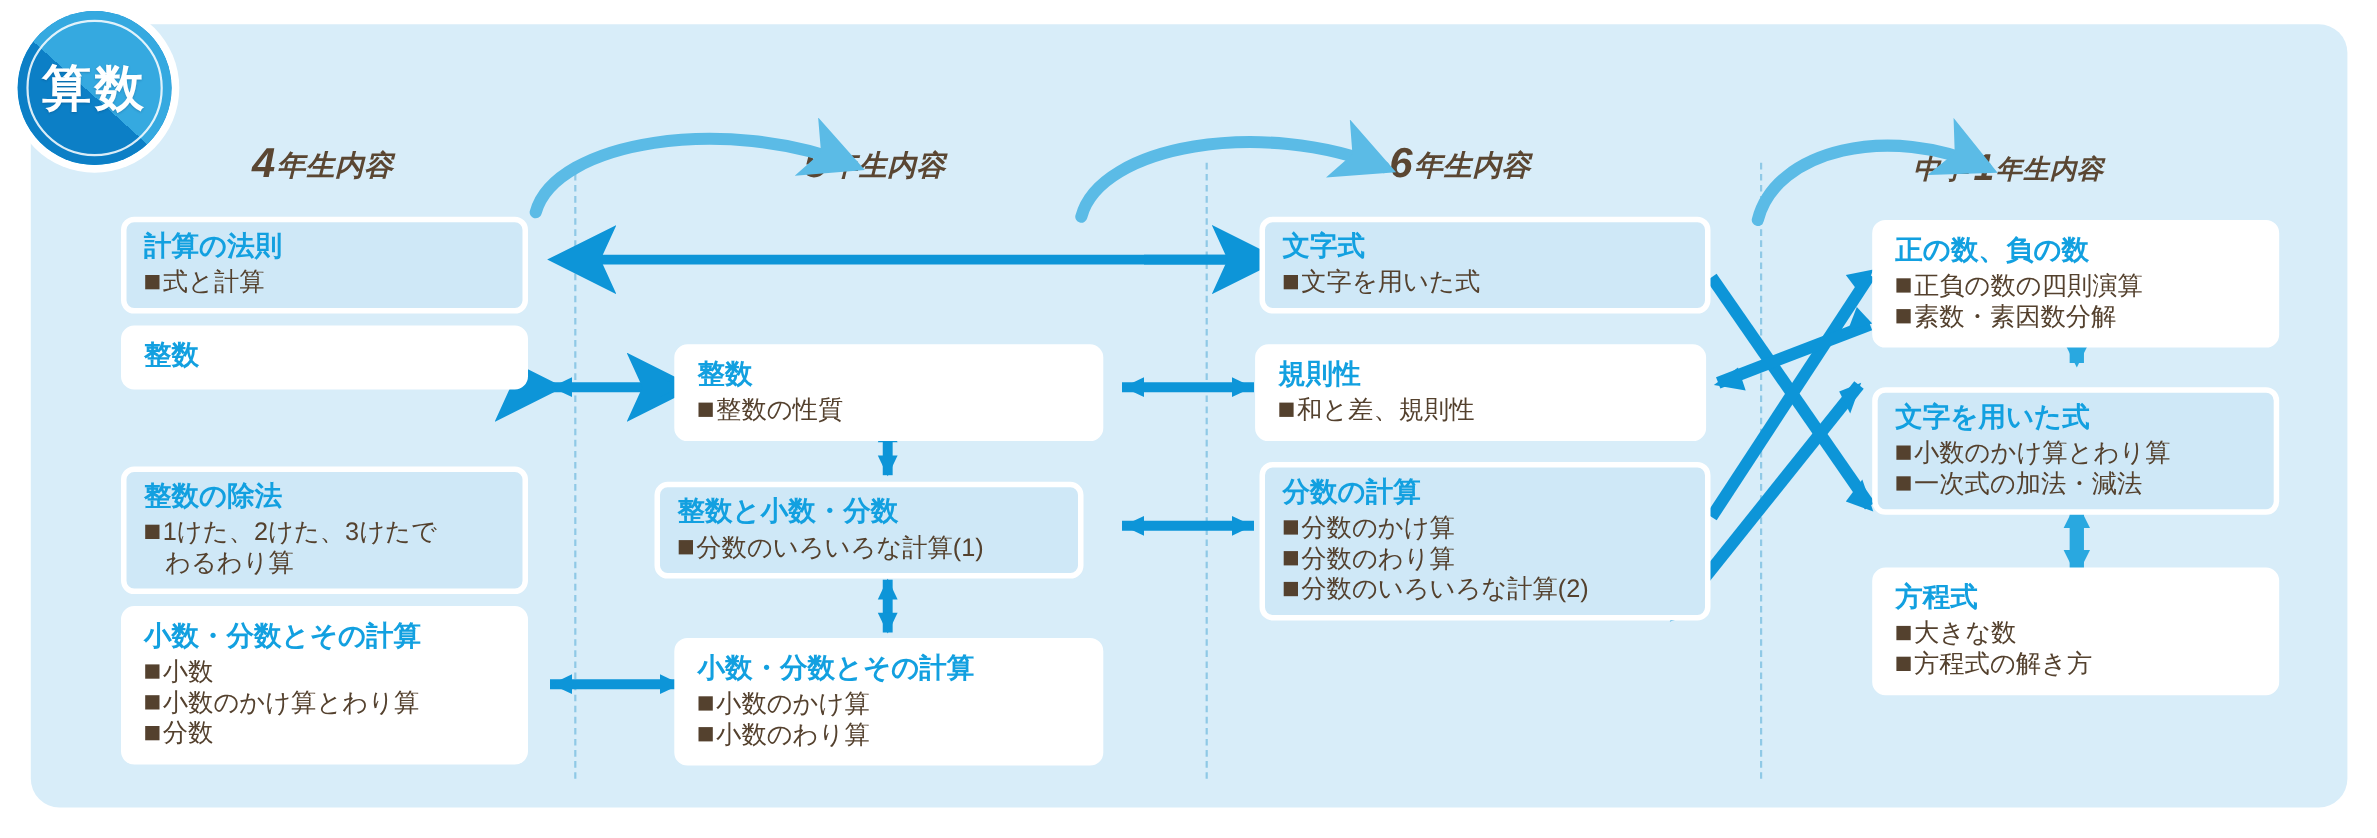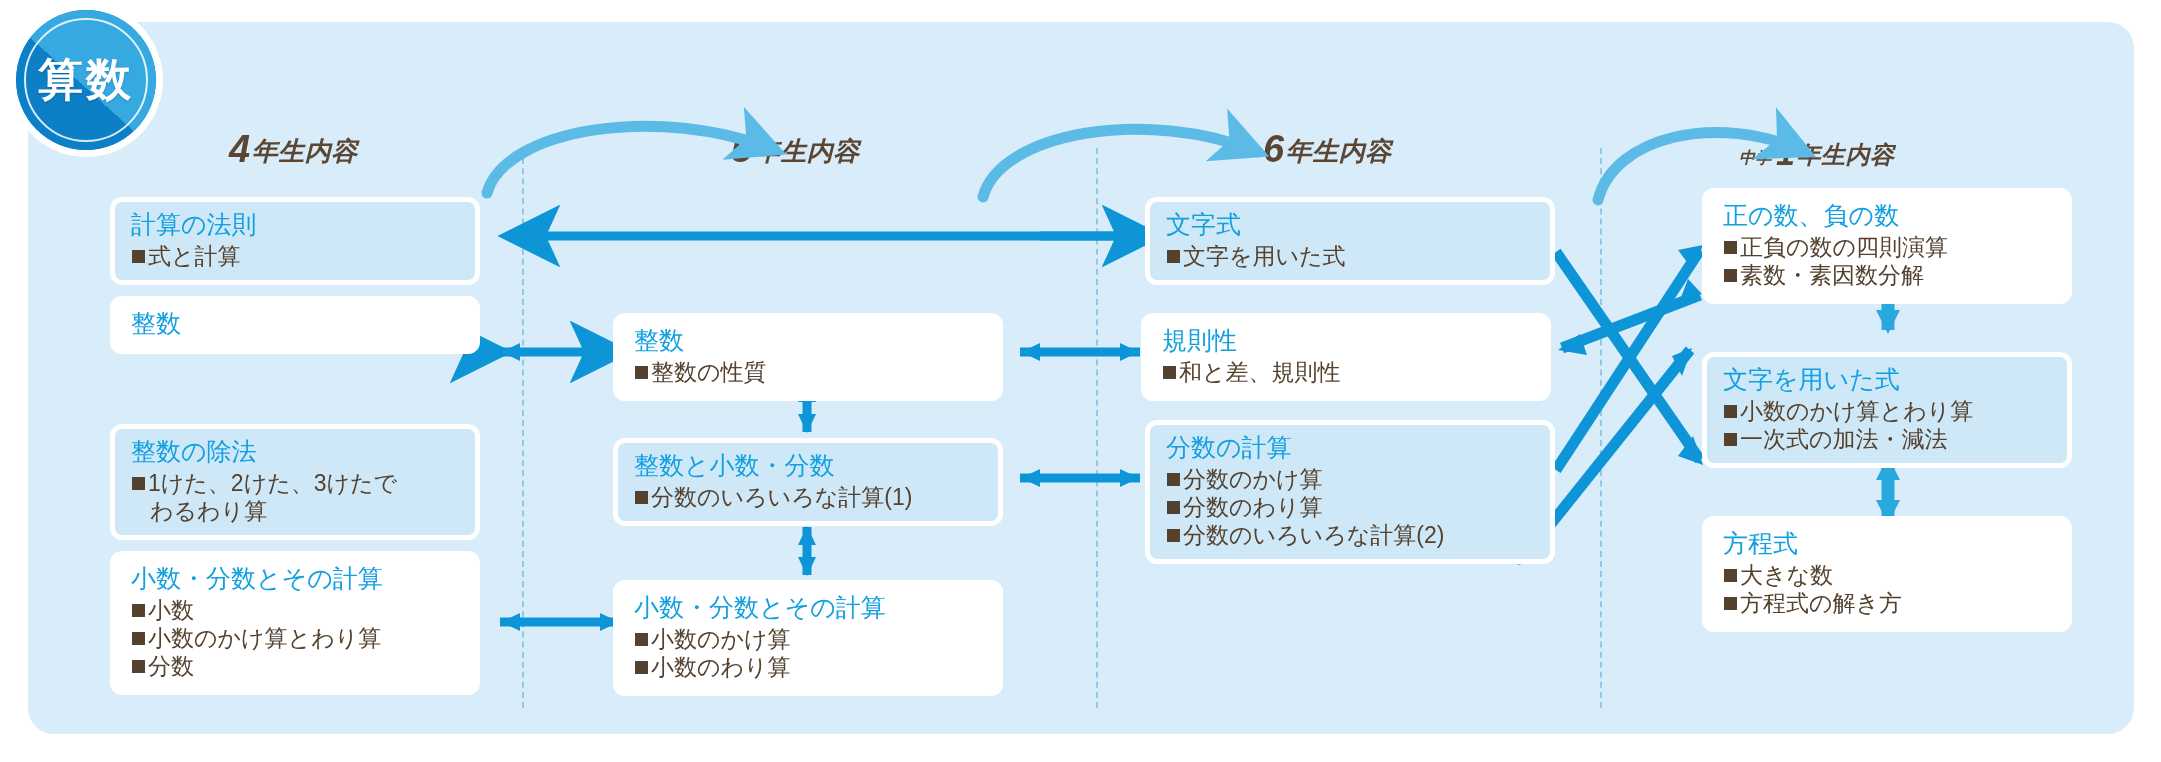--- a/index.html
+++ b/index.html
@@ -48,21 +48,21 @@
   }
 
   
   .card{
     position:absolute;box-sizing:border-box;border-radius:12px;
     border:5px solid #ffffff;padding:8px 14px 10px 16px;
   }
   .card.white{background:#ffffff;}
   .card.blue{background:#cfe8f7;}
   .card .ttl{
-    color:#12a0e0;font-weight:normal;font-size:25px;line-height:1.18;
+    color:#12a0e0;font-weight:bold;font-size:25px;line-height:1.18;
     white-space:nowrap;letter-spacing:0px;
   }
   .card ul{list-style:none;margin:2px 0 0 0;padding:0;}
   .card li{
     color:#54412e;font-size:23px;line-height:1.22;white-space:nowrap;
     letter-spacing:0px;padding-left:1px;text-indent:0;
   }
   .card li .bl{
     display:inline-block;width:13px;height:13px;background:#54412e;
     margin-right:3px;vertical-align:1px;
@@ -91,21 +91,21 @@
   <div class="colhead" style="left:225px;top:128px;">
     <span class="pre"></span><span class="big">4</span><span>年生内容</span>
   </div>
   <div class="colhead" style="left:727px;top:128px;">
     <span class="pre"></span><span class="big">5</span><span>年生内容</span>
   </div>
   <div class="colhead" style="left:1259px;top:128px;">
     <span class="pre"></span><span class="big">6</span><span>年生内容</span>
   </div>
   <div class="colhead" style="left:1739px;top:134px;font-size:24px;">
-    <span class="pre" style="font-size:16px;">中学</span><span class="big" style="font-size:34px;">1</span><span style="font-size:24px;">年生内容</span>
+    <span class="pre" style="font-size:25px;">中学</span><span class="big" style="font-size:34px;">1</span><span style="font-size:24px;">年生内容</span>
   </div>
 
   <svg id="arrows" viewBox="0 0 2161 762">
     <defs>
       <marker id="ahR" markerWidth="7" markerHeight="7" refX="5.6" refY="3.5" orient="auto">
         <path d="M0,0 L7,3.5 L0,7 L1.6,3.5 Z" fill="#0d95d8"></path>
       </marker>
       <marker id="ahL" markerWidth="7" markerHeight="7" refX="5.6" refY="3.5" orient="auto">
         <path d="M0,0 L7,3.5 L0,7 L1.6,3.5 Z" fill="#0d95d8"></path>
       </marker>
@@ -229,21 +229,21 @@
     </ul>
   </div>
 
   <div class="card white" style="left:613px;top:313px;width:390px;">
     <div class="ttl">整数</div>
     <ul>
       <li><span class="bl"></span><span>整数の性質</span></li>
     </ul>
   </div>
 
-  <div class="card blue" style="left:613px;top:438px;width:390px;">
+  <div class="card blue" style="left:595px;top:438px;width:390px;">
     <div class="ttl">整数と小数・分数</div>
     <ul>
       <li><span class="bl"></span><span>分数のいろいろな計算(1)</span></li>
     </ul>
   </div>
 
   <div class="card white" style="left:613px;top:580px;width:390px;">
     <div class="ttl">小数・分数とその計算</div>
     <ul>
       <li><span class="bl"></span><span>小数のかけ算</span></li>
@@ -267,21 +267,21 @@
 
   <div class="card blue" style="left:1145px;top:420px;width:410px;">
     <div class="ttl">分数の計算</div>
     <ul>
       <li><span class="bl"></span><span>分数のかけ算</span></li>
       <li><span class="bl"></span><span>分数のわり算</span></li>
       <li><span class="bl"></span><span>分数のいろいろな計算(2)</span></li>
     </ul>
   </div>
 
-  <div class="card white" style="left:1702px;top:188px;width:370px;">
+  <div class="card white" style="left:1702px;top:200px;width:370px;">
     <div class="ttl">正の数、負の数</div>
     <ul>
       <li><span class="bl"></span><span>正負の数の四則演算</span></li>
       <li><span class="bl"></span><span>素数・素因数分解</span></li>
     </ul>
   </div>
 
   <div class="card blue" style="left:1702px;top:352px;width:370px;">
     <div class="ttl">文字を用いた式</div>
     <ul>

